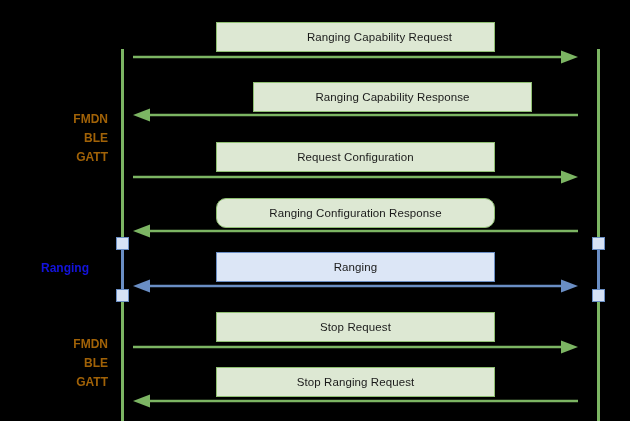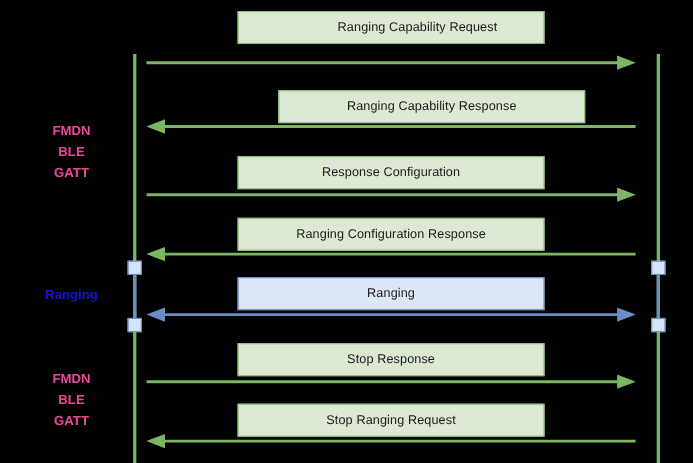--- a/index.html
+++ b/index.html
@@ -75,21 +75,21 @@
   .side-label {
     position: absolute;
     left: 22px;
     width: 86px;
     text-align: center;
     font-size: 12px;
     font-weight: bold;
     line-height: 19px;
     white-space: pre-line;
   }
-  .side-label.green { color: #ec4899; }
+  .side-label.green { color: #a16207; text-align: right; }
   .side-label.blue  { color: #1414dd; }
 </style>
 </head>
 <body>
 
 <div id="diagram">
 
   <div class="lifeline" style="left:121px; top:49px; height:372px;"></div>
   <div class="lifeline" style="left:597px; top:49px; height:372px;"></div>
 
@@ -102,62 +102,62 @@
   <div class="activation-node" style="left:592px; top:289px;"></div>
 
   <div class="side-label green" style="top:110px;">FMDN
 BLE
 GATT</div>
   <div class="side-label blue" style="top:259px;">Ranging</div>
   <div class="side-label green" style="top:335px;">FMDN
 BLE
 GATT</div>
 
-  <div class="msg-box green" style="top:10px;padding-left:48px;">Ranging Capability Request</div>
+  <div class="msg-box green" style="top:22px;padding-left:48px;">Ranging Capability Request</div>
   <div class="arrow" style="left:133px; top:50px; width:445px;">
     <svg width="445" height="14" viewBox="0 0 445 14">
       <line x1="0" y1="7" x2="433" y2="7" stroke="#7cb563" stroke-width="2.6"></line>
       <polygon points="445,7 428,0.5 428,13.5" fill="#7cb563"></polygon>
     </svg>
   </div>
 
   <div class="msg-box green" style="top:82px;margin-left:37px;">Ranging Capability Response</div>
   <div class="arrow" style="left:133px; top:108px; width:445px;">
     <svg width="445" height="14" viewBox="0 0 445 14">
       <line x1="12" y1="7" x2="445" y2="7" stroke="#7cb563" stroke-width="2.6"></line>
       <polygon points="0,7 17,0.5 17,13.5" fill="#7cb563"></polygon>
     </svg>
   </div>
 
-  <div class="msg-box green" style="top:142px;">Response Configuration</div>
+  <div class="msg-box green" style="top:142px;">Request Configuration</div>
   <div class="arrow" style="left:133px; top:170px; width:445px;">
     <svg width="445" height="14" viewBox="0 0 445 14">
       <line x1="0" y1="7" x2="433" y2="7" stroke="#7cb563" stroke-width="2.6"></line>
       <polygon points="445,7 428,0.5 428,13.5" fill="#7cb563"></polygon>
     </svg>
   </div>
 
-  <div class="msg-box green" style="top:198px;">Ranging Configuration Response</div>
+  <div class="msg-box green" style="top:198px;border-radius:10px;">Ranging Configuration Response</div>
   <div class="arrow" style="left:133px; top:224px; width:445px;">
     <svg width="445" height="14" viewBox="0 0 445 14">
       <line x1="12" y1="7" x2="445" y2="7" stroke="#7cb563" stroke-width="2.6"></line>
       <polygon points="0,7 17,0.5 17,13.5" fill="#7cb563"></polygon>
     </svg>
   </div>
 
   <div class="msg-box blue" style="top:252px;">Ranging</div>
   <div class="arrow" style="left:133px; top:279px; width:445px;">
     <svg width="445" height="14" viewBox="0 0 445 14">
       <line x1="12" y1="7" x2="433" y2="7" stroke="#6a8ec4" stroke-width="2.6"></line>
       <polygon points="0,7 17,0.5 17,13.5" fill="#6a8ec4"></polygon>
       <polygon points="445,7 428,0.5 428,13.5" fill="#6a8ec4"></polygon>
     </svg>
   </div>
 
-  <div class="msg-box green" style="top:312px;">Stop Response</div>
+  <div class="msg-box green" style="top:312px;">Stop Request</div>
   <div class="arrow" style="left:133px; top:340px; width:445px;">
     <svg width="445" height="14" viewBox="0 0 445 14">
       <line x1="0" y1="7" x2="433" y2="7" stroke="#7cb563" stroke-width="2.6"></line>
       <polygon points="445,7 428,0.5 428,13.5" fill="#7cb563"></polygon>
     </svg>
   </div>
 
   <div class="msg-box green" style="top:367px;">Stop Ranging Request</div>
   <div class="arrow" style="left:133px; top:394px; width:445px;">
     <svg width="445" height="14" viewBox="0 0 445 14">

